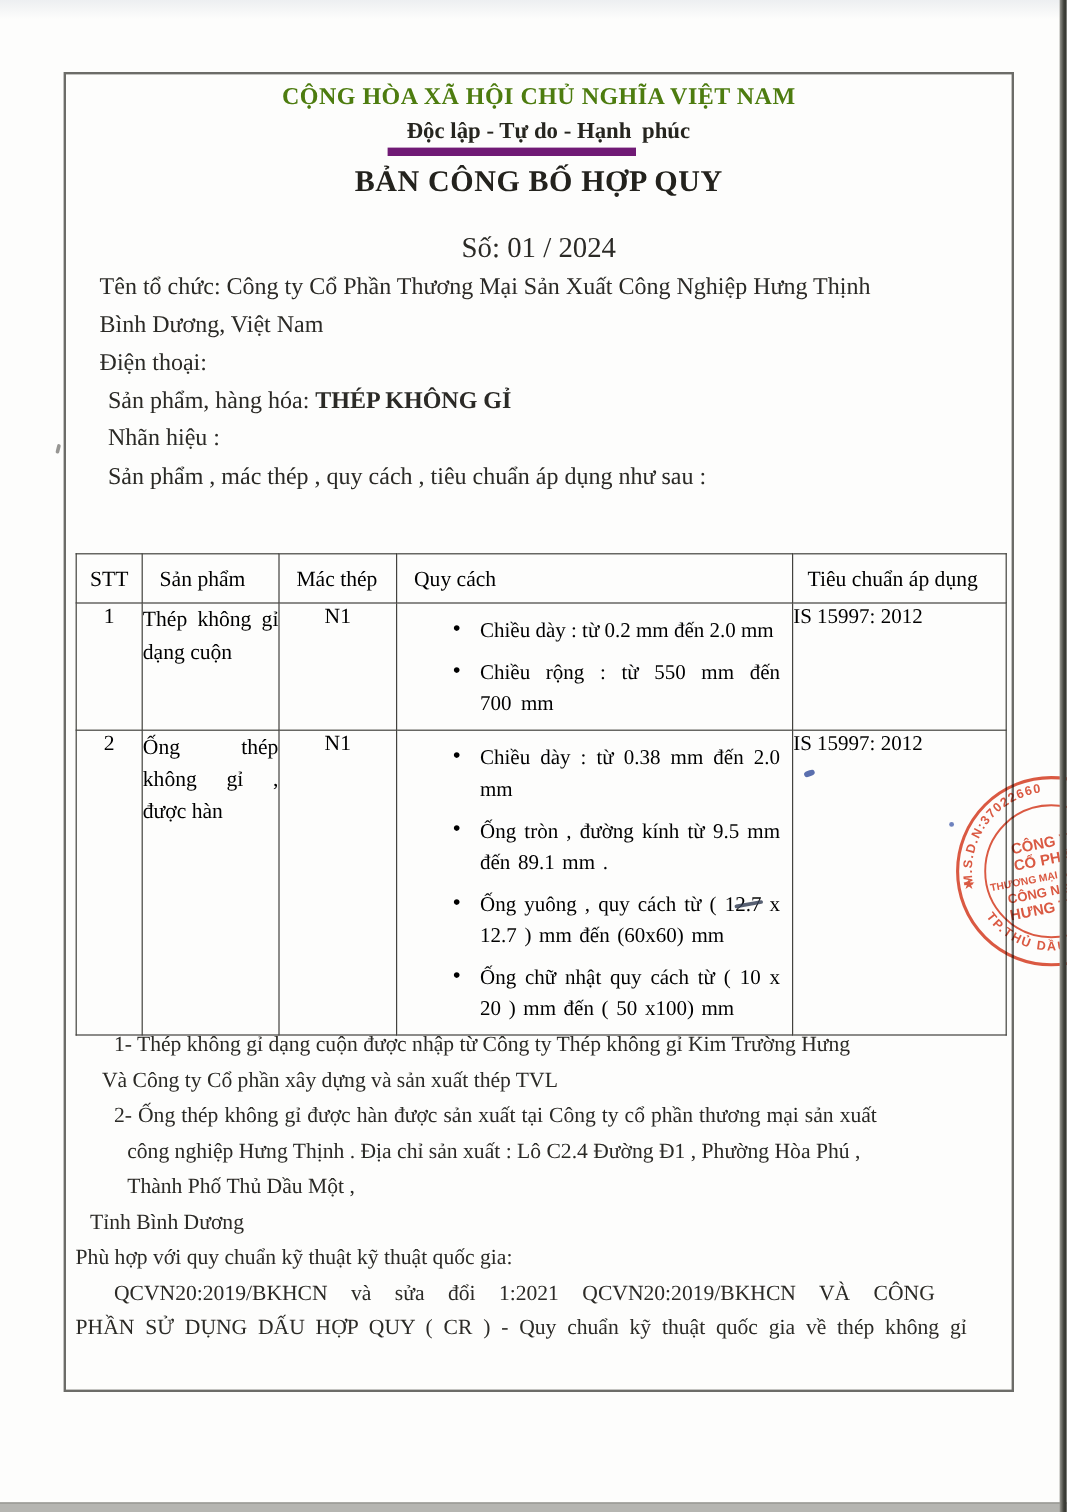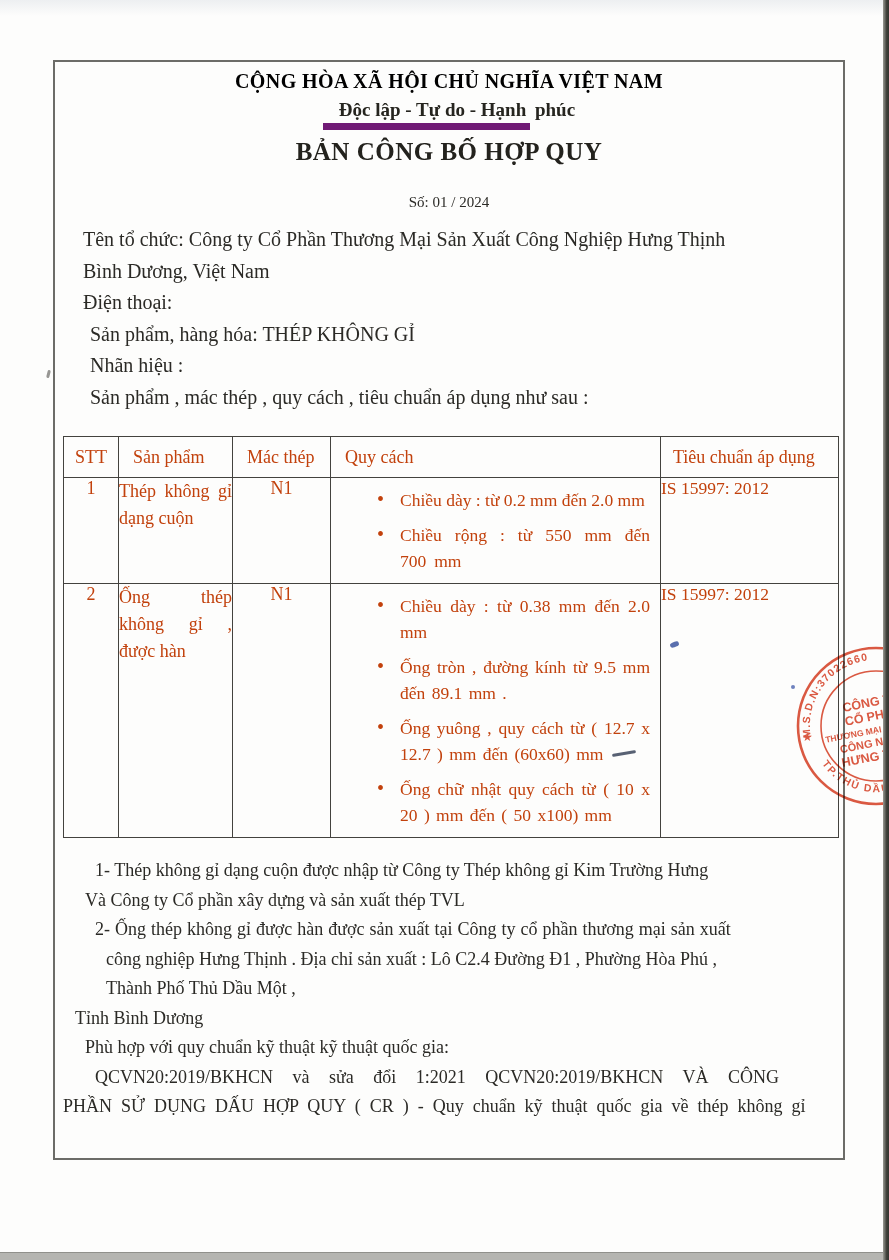--- a/index.html
+++ b/index.html
@@ -15,32 +15,32 @@
   .speck{position:absolute;border-radius:50%;}
   .speck.blue1{left:670px;top:642px;width:9px;height:5px;background:#3d56a0;opacity:.85;transform:rotate(-20deg);border-radius:40%;}
   .speck.blue2{left:791px;top:685px;width:4px;height:4px;background:#4a63ae;opacity:.8;}
   .speck.dash {left:612px;top:752px;width:24px;height:3px;background:#2e3950;opacity:.8;transform:rotate(-10deg);border-radius:2px;}
   .speck.tick {left:47px;top:370px;width:3px;height:8px;background:#6b6a66;opacity:.7;transform:rotate(14deg);border-radius:2px;}
 
   .page-border{position:absolute;left:53px;top:60px;width:788px;height:1096px;
                border:2px solid #6c6c68;}
 
   .centered{position:absolute;left:53px;width:792px;text-align:center;}
-  .republic{top:70px;font-weight:bold;font-size:20px;letter-spacing:.4px;color:#000000;}
+  .republic{top:70px;font-weight:bold;font-size:20px;letter-spacing:.4px;color:#4d7c0f;}
   .motto{top:99px;font-size:19px;font-weight:bold;color:#26251f;}
   .motto .u{border-bottom:7px solid #701a75;padding:0 4px 3px 16px;}
   .doc-title{top:138px;font-size:25px;font-weight:bold;letter-spacing:.5px;color:#23221d;}
-  .doc-number{top:194px;font-size:15px;}
+  .doc-number{top:194px;font-size:24px;}
 
   .org-block{position:absolute;left:83px;top:224px;width:760px;font-size:20px;line-height:31.5px;white-space:nowrap;}
   .org-block .indent{margin-left:7px;}
-  .bold{font-weight:normal;}
+  .bold{font-weight:bold;}
 
-  table.spec{position:absolute;left:63px;top:436px;width:775px;border-collapse:collapse;
-             table-layout:fixed;font-size:17.5px;color:#c2410c;}
+  table.spec{position:absolute;left:63px;top:461px;width:775px;border-collapse:collapse;
+             table-layout:fixed;font-size:17.5px;color:#000000;}
   table.spec th,table.spec td{border:1.6px solid #43423e;vertical-align:top;padding:0;font-weight:normal;}
   table.spec th{height:40px;vertical-align:middle;text-align:left;font-size:18px;padding-left:14px;}
   table.spec th.c{text-align:center;padding-left:0;}
   td.stt{text-align:center;padding-top:12px;font-size:18px;}
   td.sp{padding:11px 10px 0 13px;font-size:18px;line-height:27px;text-align:justify;}
   td.mac{text-align:center;padding-top:11px;font-size:18px;}
   td.tc{padding:11px 6px 0 12px;font-size:17.5px;}
   tr.r1 td{height:92px;}
   tr.r2 td{height:233px;}
   ul.qc{margin:0;padding:9px 10px 0 40px;list-style:none;}
@@ -49,21 +49,21 @@
   ul.qc li.ws2{word-spacing:2px;}
   ul.qc li.ws3{word-spacing:3.5px;}
 
   .notes{position:absolute;left:63px;top:856px;width:776px;font-size:18px;line-height:29.5px;}
   .notes .n1a{margin-left:32px;}
   .notes .n1b{margin-left:22px;}
   .notes .n2a{margin-left:32px;word-spacing:.5px;}
   .notes .n2b{margin-left:43px;}
   .notes .n2c{margin-left:43px;}
   .notes .prov{margin-left:12px;}
-  .notes .conf{margin-left:22px;}
+  .notes .conf{}
   .notes .qcvn1{margin-left:32px;word-spacing:15px;white-space:nowrap;}
   .notes .qcvn2{margin-left:0;word-spacing:4.5px;white-space:nowrap;}
 
   .stamp{position:absolute;left:794px;top:644px;z-index:10;opacity:.92;mix-blend-mode:multiply;}
   .stamp text{font-family:"Liberation Sans","DejaVu Sans",sans-serif;}
 </style>
 </head>
 <body>
 
 <div class="top-haze"></div>

